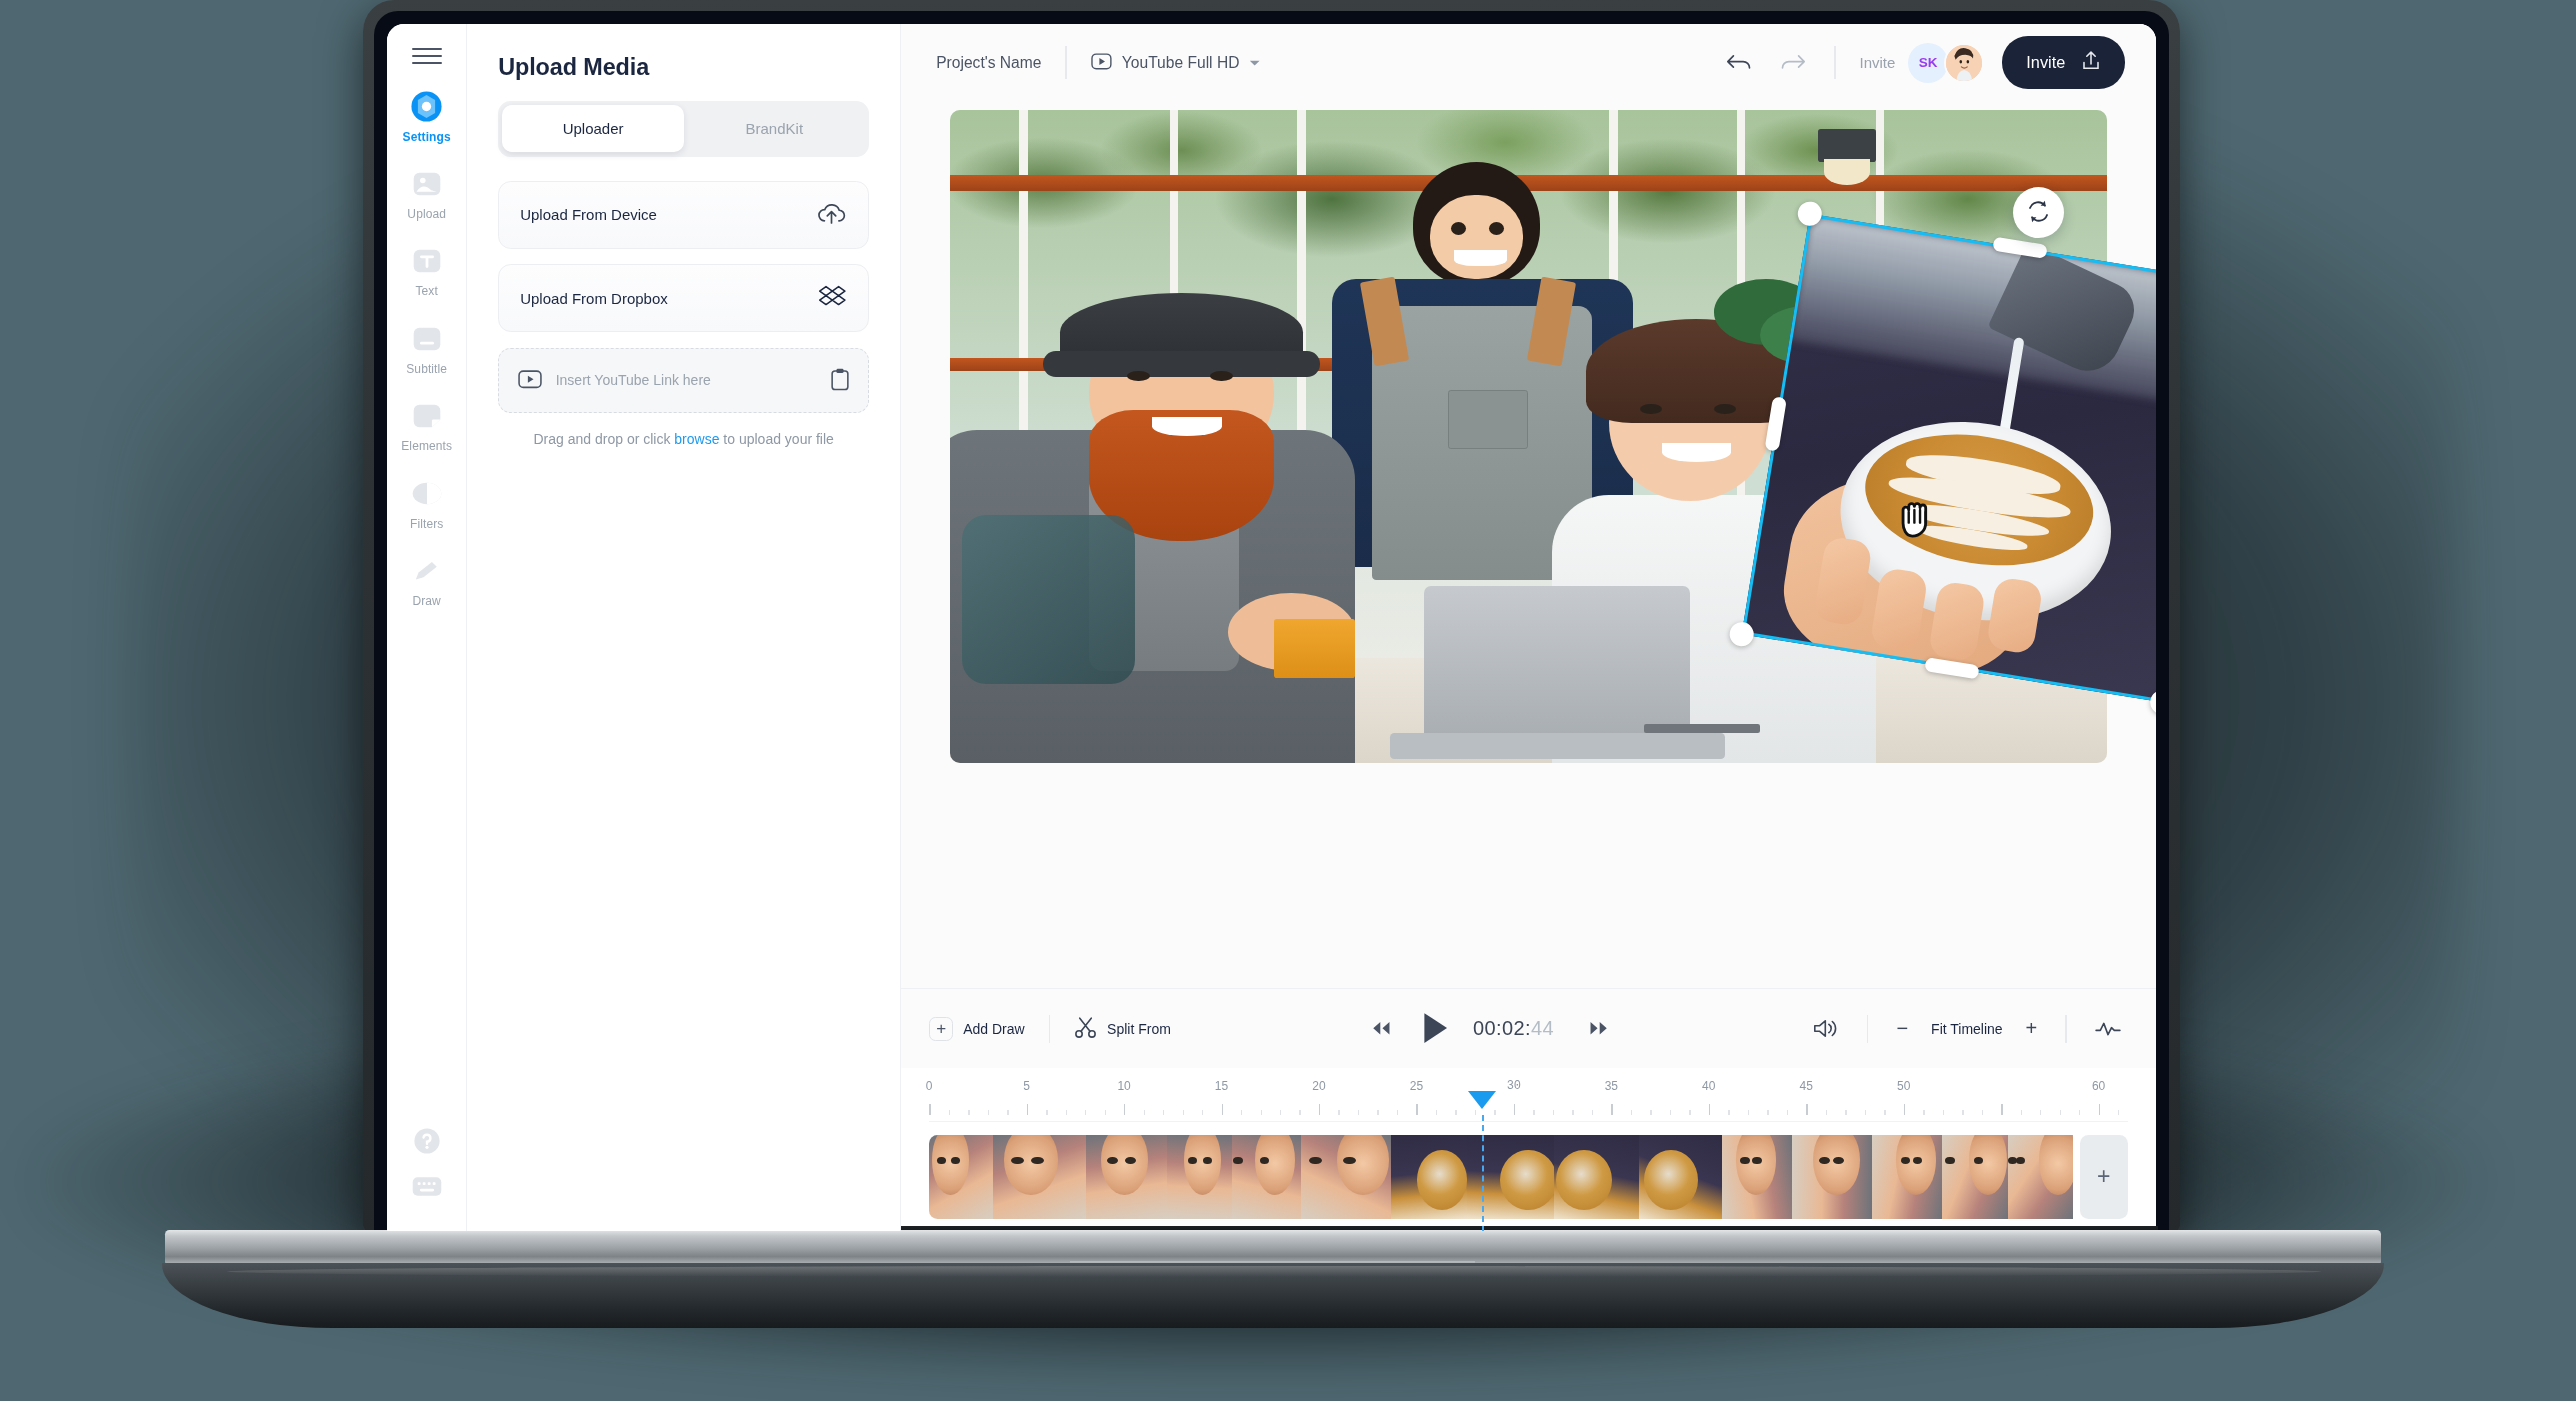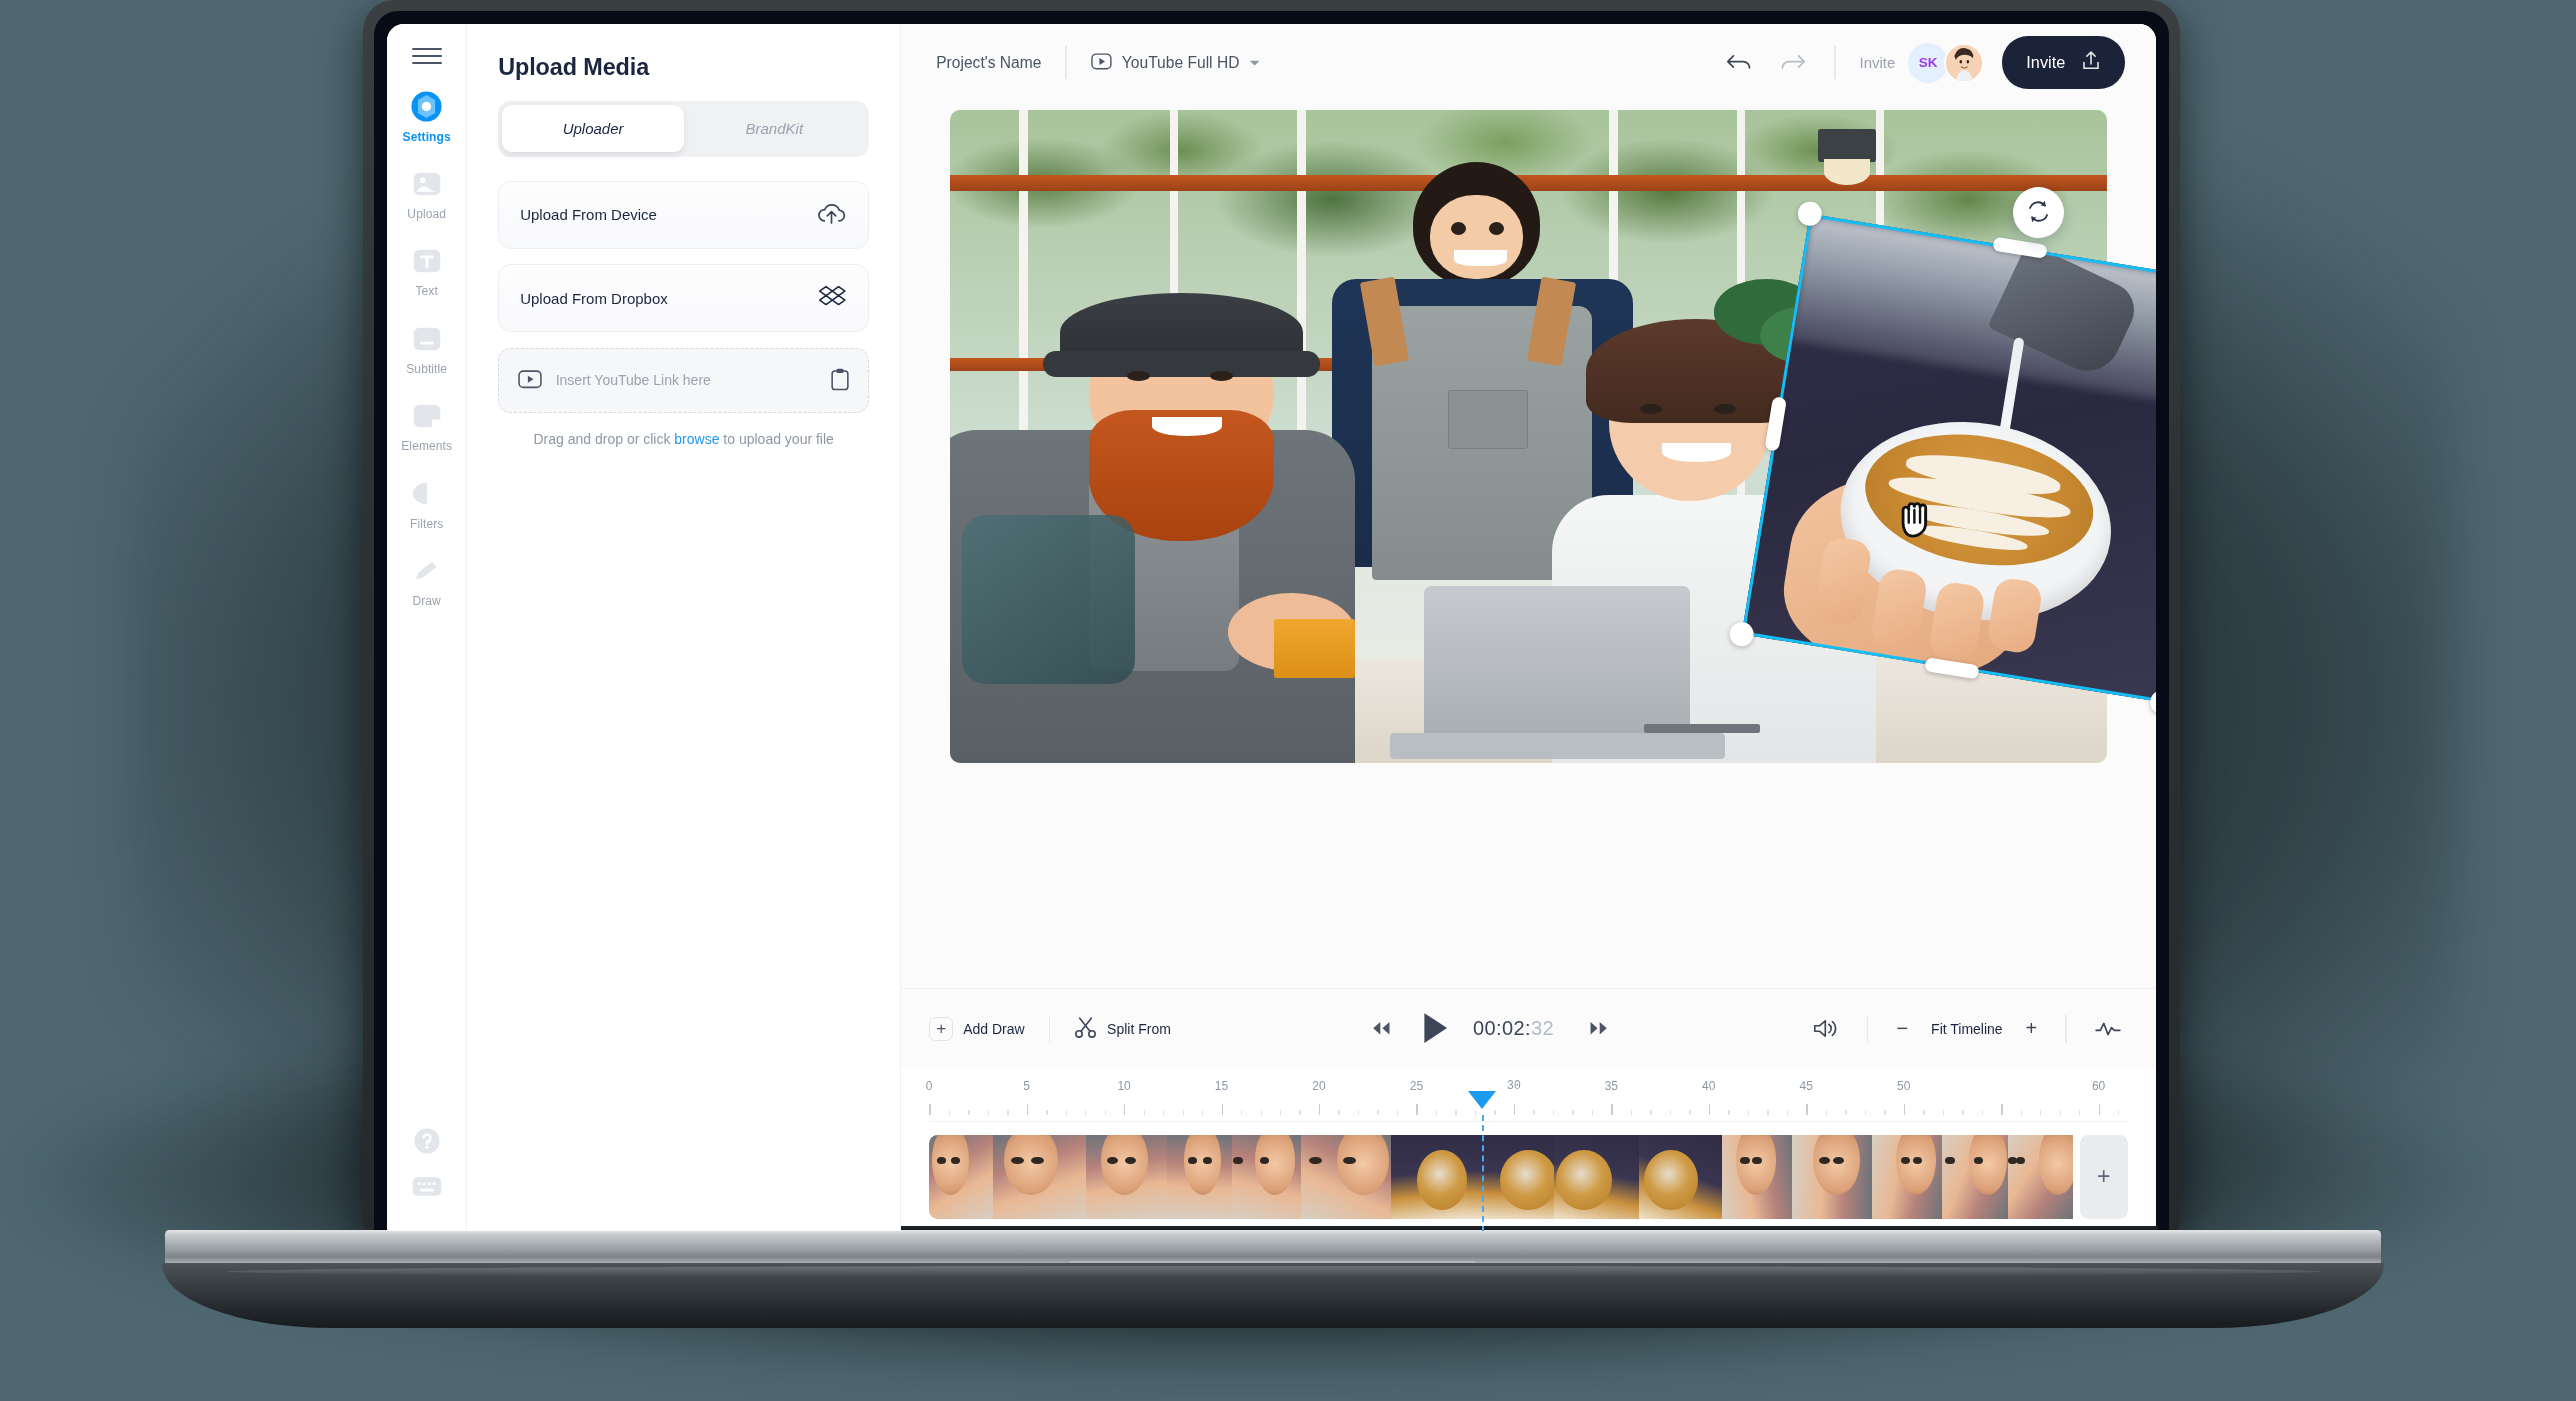--- a/index.html
+++ b/index.html
@@ -106,21 +106,21 @@
     background:#fff;
     border-right: 1.4px solid #eef0f3;
     padding: 30px 31px 0 31px;
     position:relative; z-index:3;
   }
   .panel-title { font-size: 23.4px; font-weight: 700; color:#1b2640; letter-spacing:-0.1px; margin-bottom: 20px; }
 
   .seg {
     display:flex; background:#f0f1f3; border-radius: 12.8px; padding: 4.3px; margin-bottom: 24px;
   }
-  .seg-btn { flex:1; text-align:center; padding: 15px 0; font-size: 15px; border-radius: 10px; color:#9aa3ae; cursor:pointer;font-style:italic; }
+  .seg-btn { flex:1; text-align:center; padding: 15px 0; font-size: 15px; border-radius: 10px; color:#9aa3ae; cursor:pointer; }
   .seg-btn.active { background:#fff; color:#1b2640; box-shadow: 0 2.1px 7px rgba(20,30,60,.10); font-weight:500; }
 
   .card {
     border: 1.4px solid #eceef1; border-radius: 12.8px; background: linear-gradient(180deg,#fdfdfe,#f8f9fb);
     display:flex; align-items:center; justify-content:space-between;
     padding: 0 21px; height: 68px; margin-bottom: 15.6px; cursor:pointer;
   }
   .card-text { font-size: 15px; color:#1b2640; font-weight:500; }
 
   .row2 { display:flex; gap:15.6px; margin-bottom:15.6px; }
@@ -604,21 +604,21 @@
               <path d="M16 4 L6 13 L16 22 Z M29 4 L19 13 L29 22 Z" fill="#4b5465"></path>
             </svg>
           </div>
           <div class="icobtn" style="margin:0 15.6px; width:44px; height:44px;">
             <span>
               <svg width="30" height="34" viewBox="0 0 42 48">
                     <path d="M6 3 L38 24 L6 45 Z" fill="#3c4657"></path>
                   </svg>
             </span>
           </div>
-          <div class="time"><span>00:02:</span><span class="frac">32</span></div>
+          <div class="time"><span>00:02:</span><span class="frac">44</span></div>
           <div class="icobtn" style="margin-left:28px">
             <svg width="24" height="18.5" viewBox="0 0 34 26">
               <path d="M5 4 L15 13 L5 22 Z M18 4 L28 13 L18 22 Z" fill="#4b5465"></path>
             </svg>
           </div>
 
           <div class="spacer"></div>
 
           <div class="icobtn">
             <svg width="28" height="23" viewBox="0 0 40 32">

